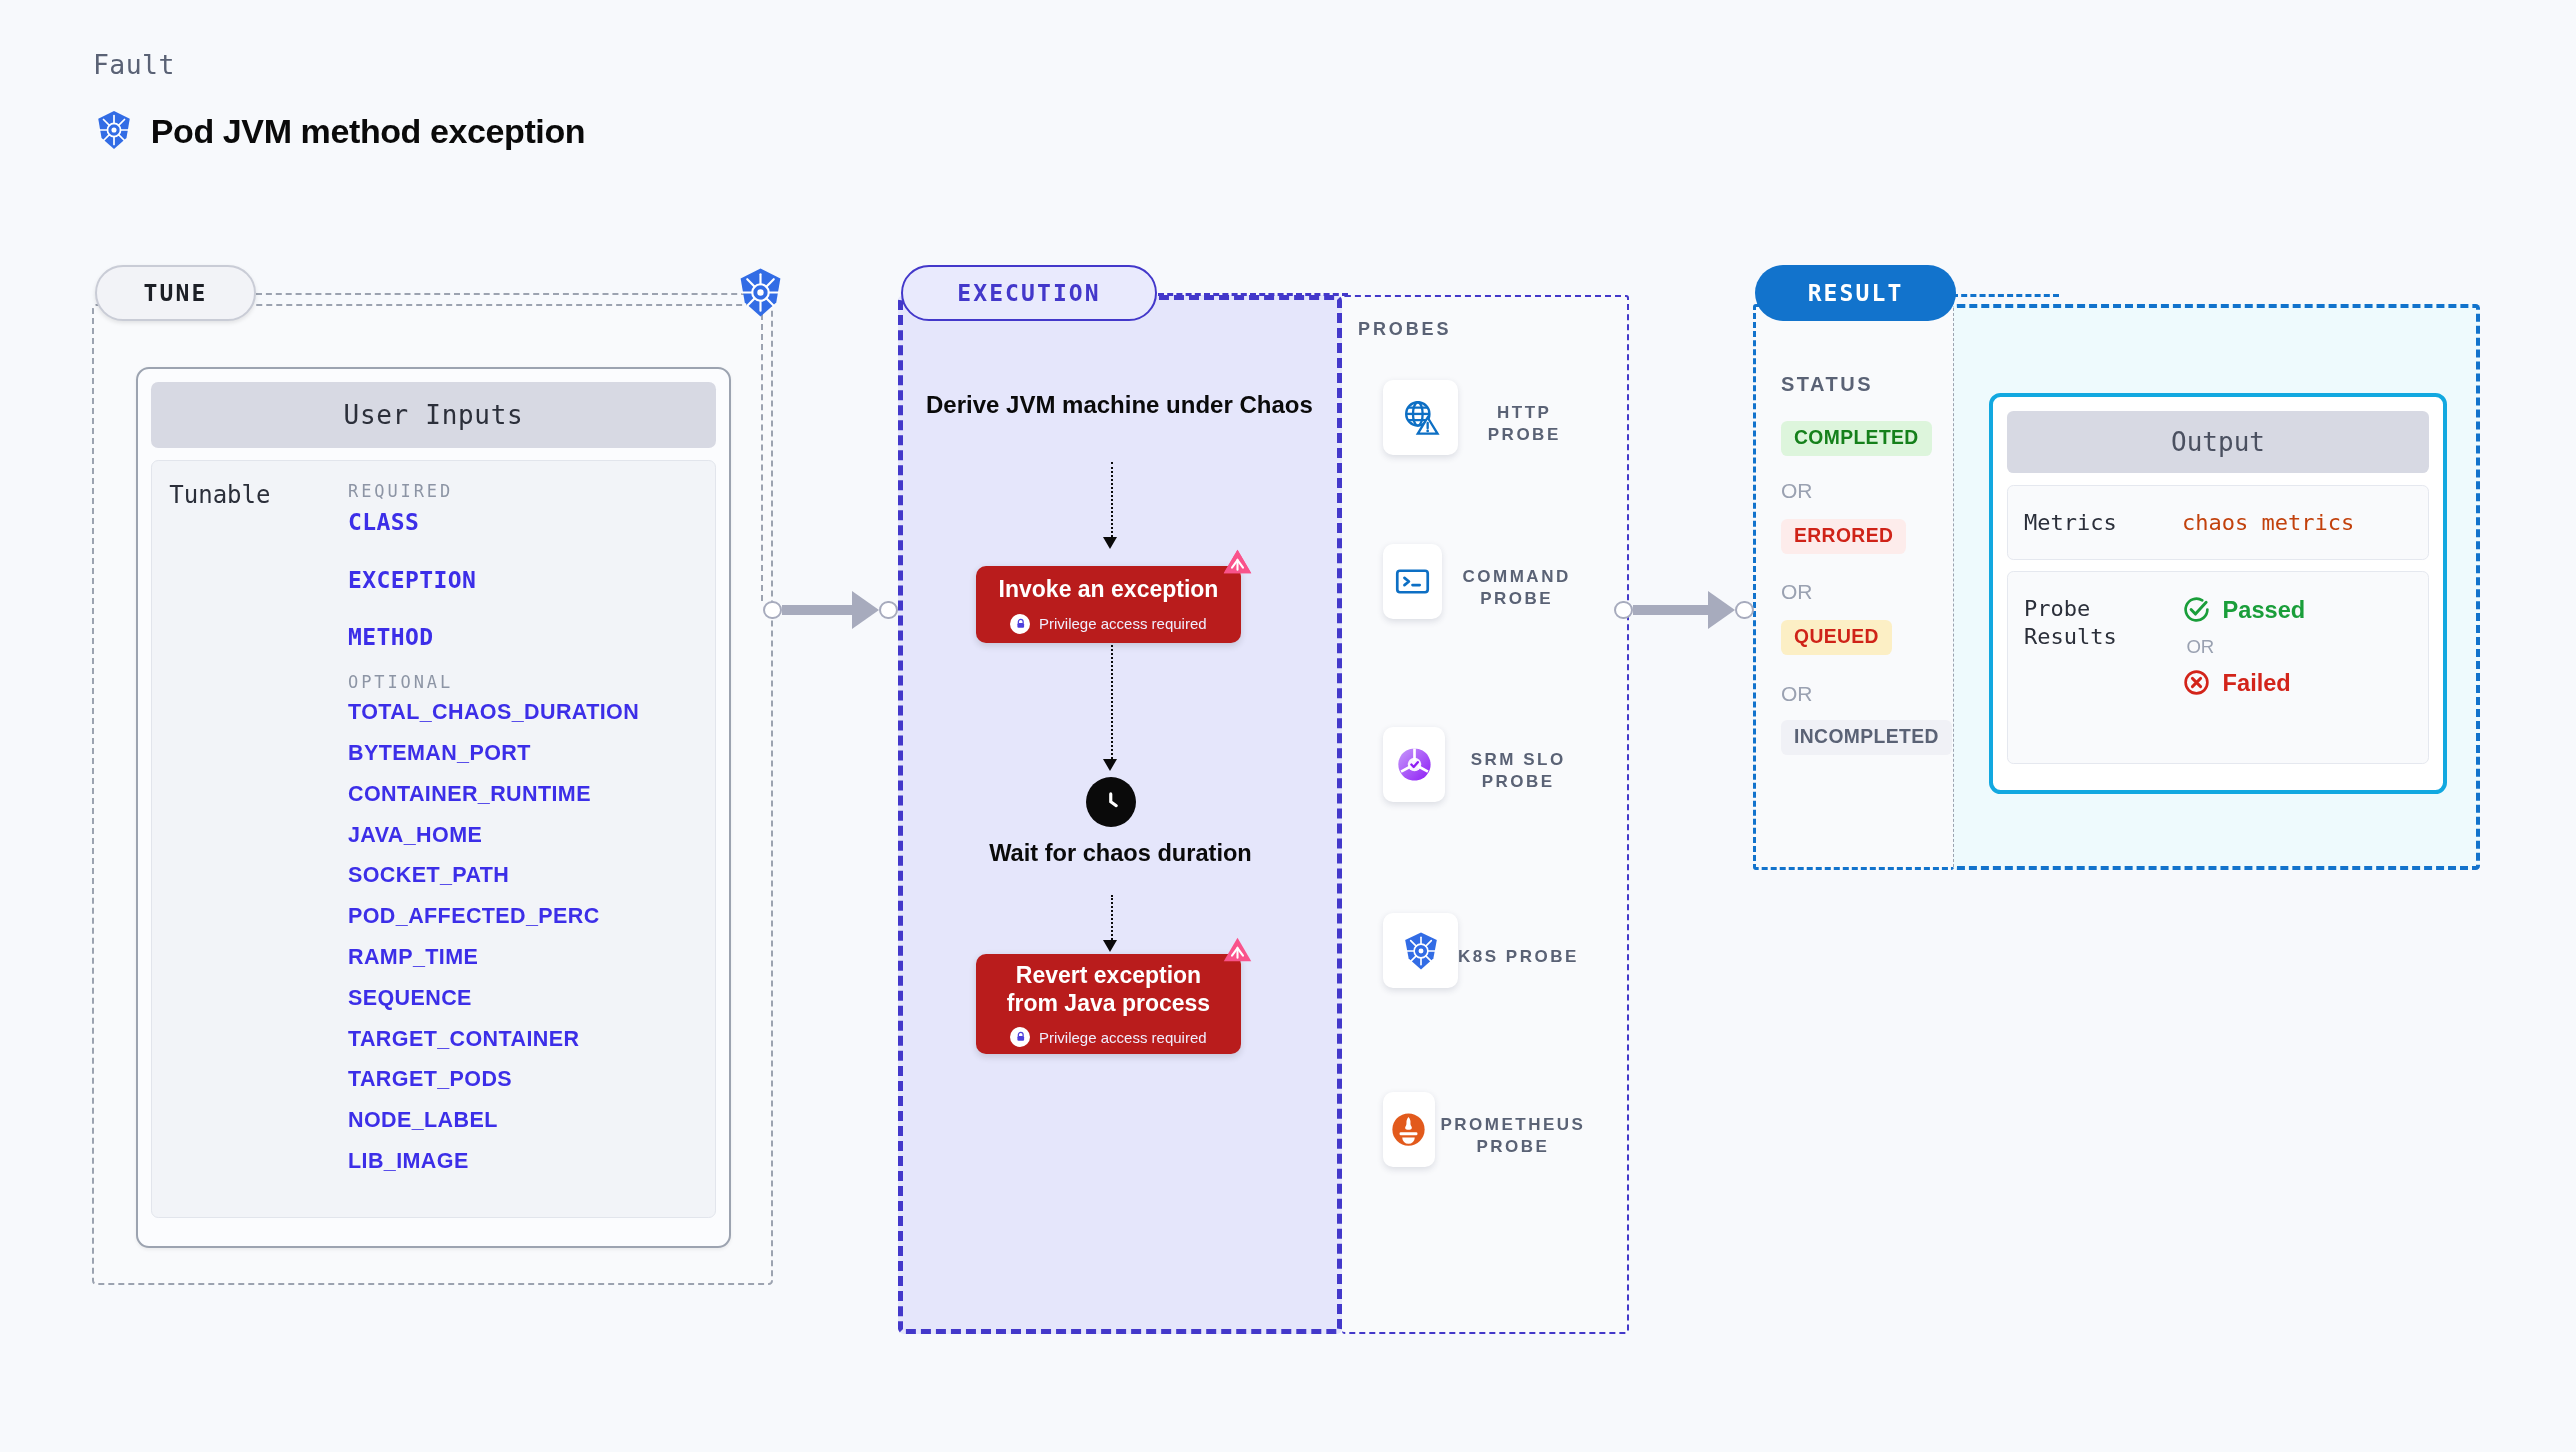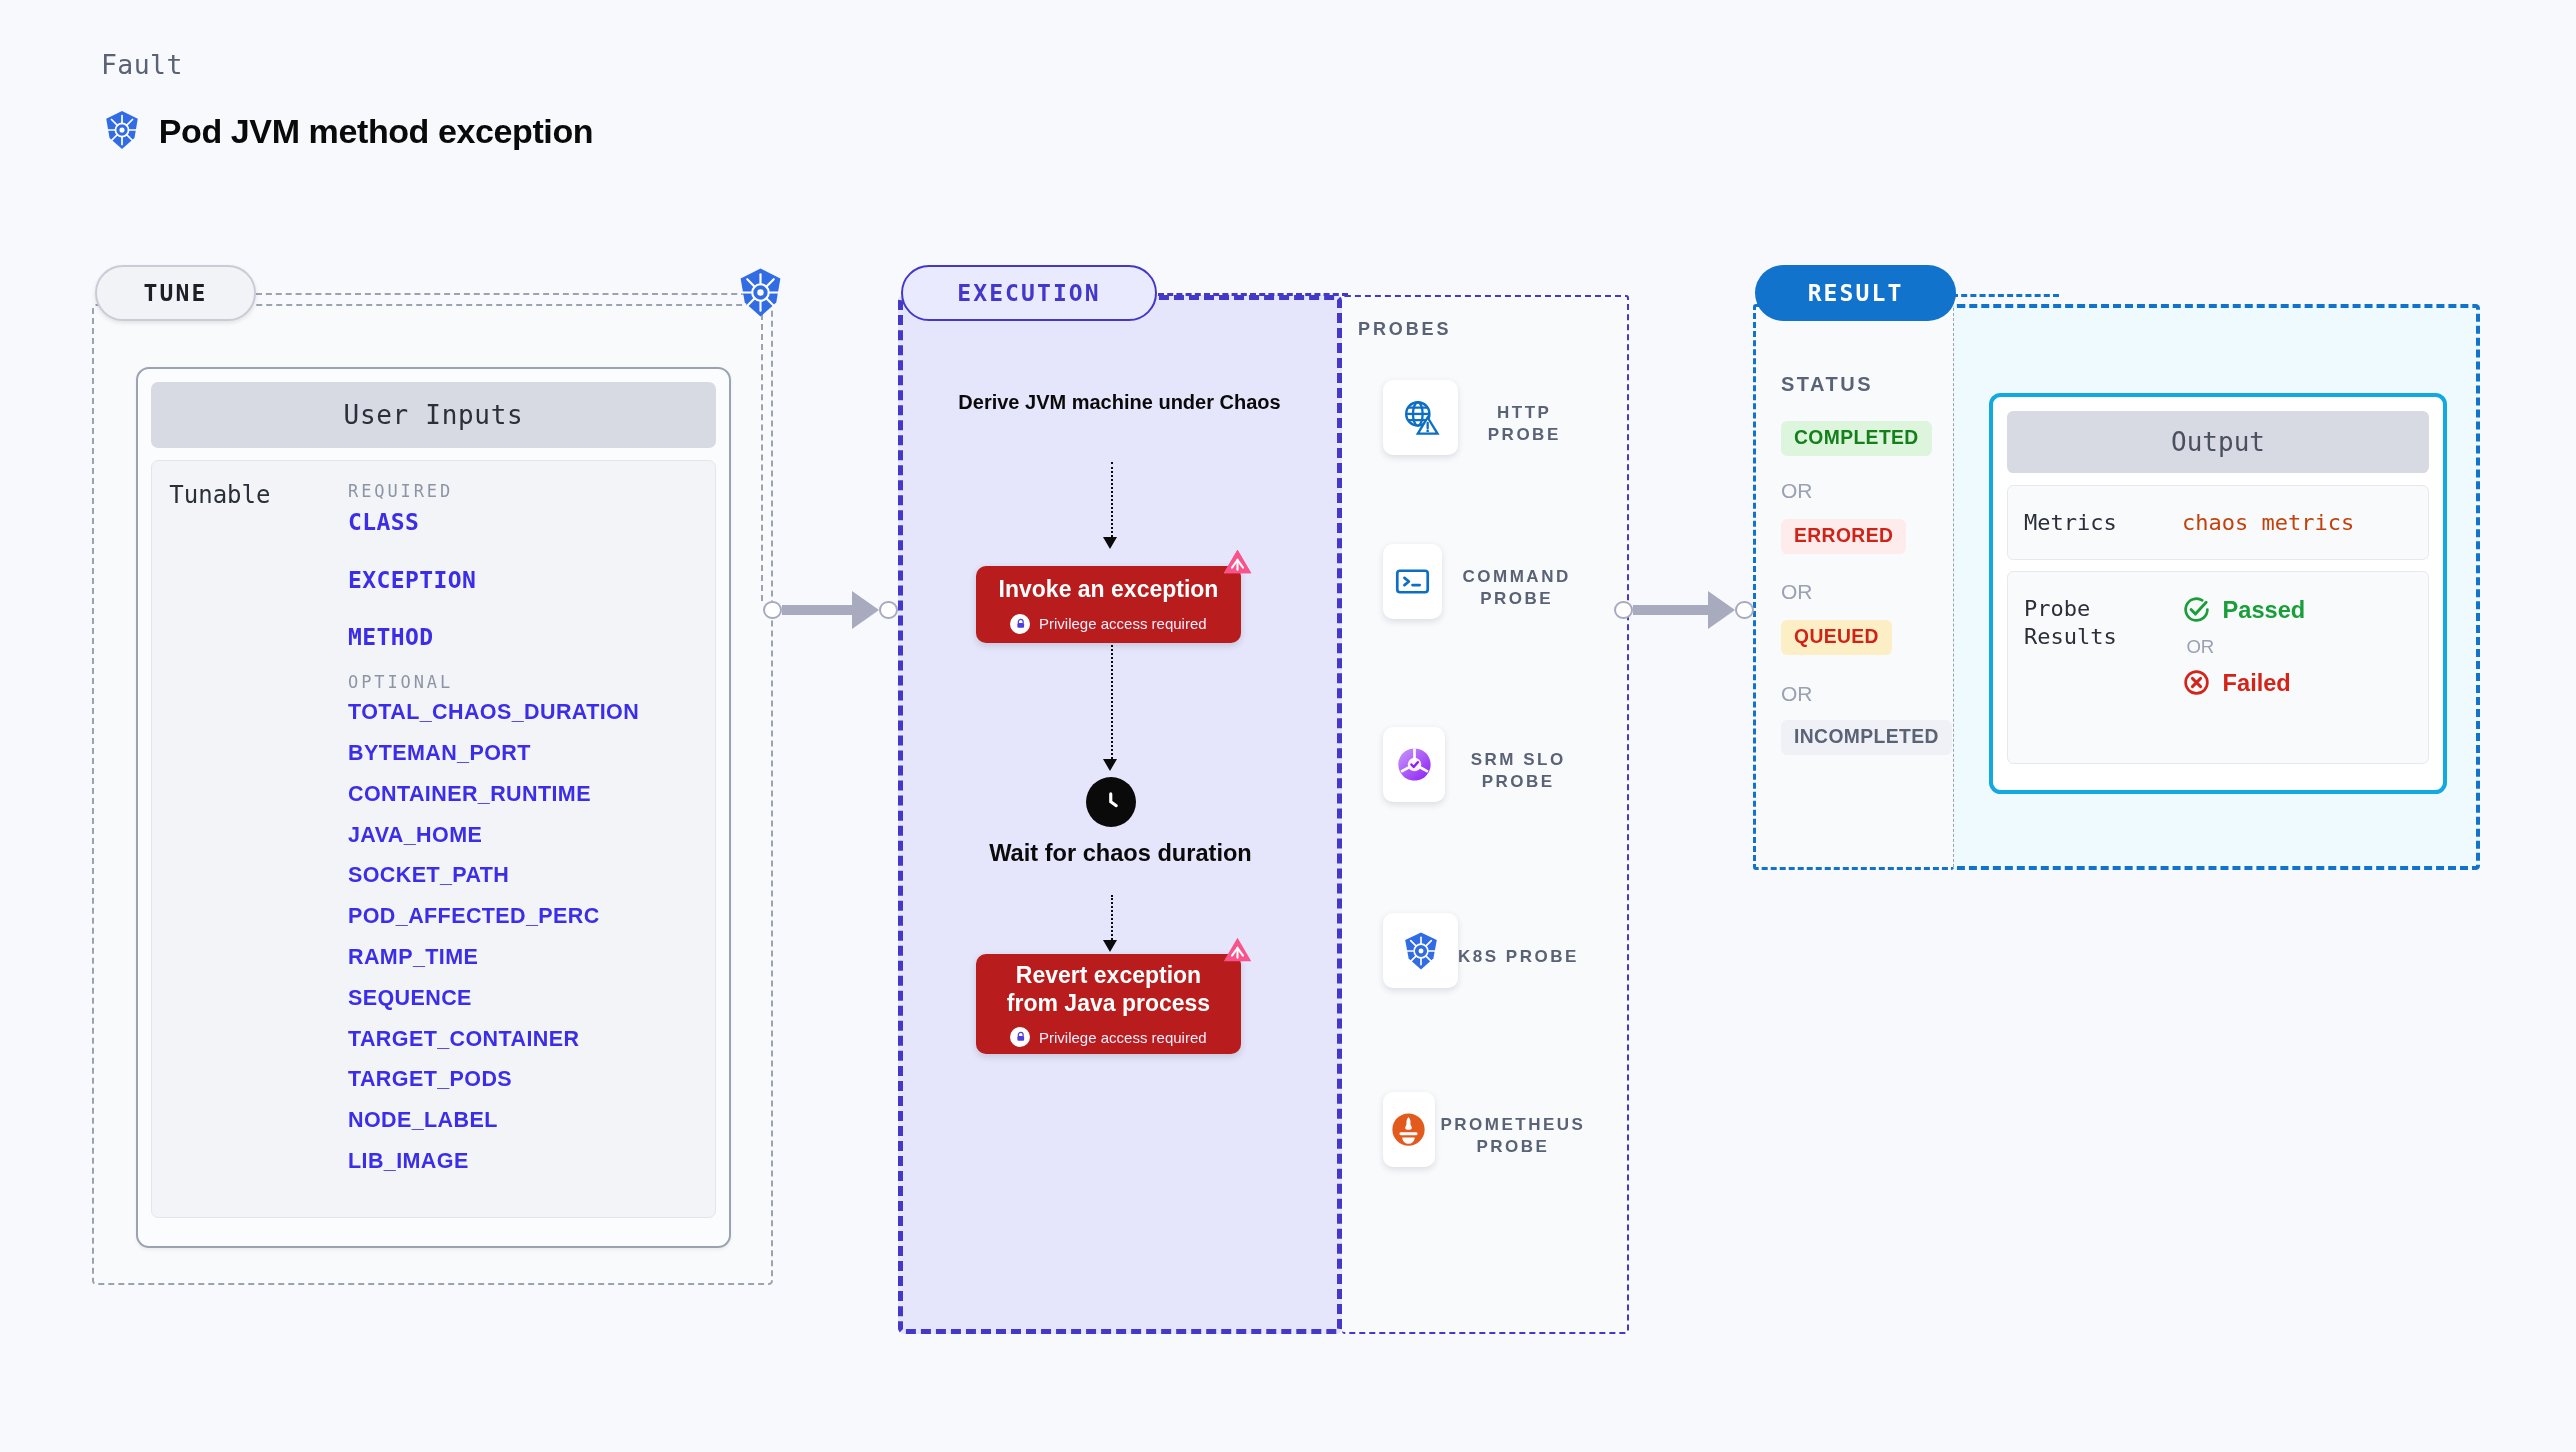--- a/index.html
+++ b/index.html
@@ -5,21 +5,21 @@
   * { box-sizing: border-box; margin: 0; padding: 0; }
   html, body { width: 2576px; height: 1452px; }
   body {
     background: #f7f9fc;
     font-family: "Liberation Sans", sans-serif;
     position: relative;
     overflow: hidden;
   }
 
   
-  #header { position: absolute; left: 101px; top: 49px; }
+  #header { position: absolute; left: 93px; top: 49px; }
   #fault-label {
     font-family: "DejaVu Sans Mono", monospace;
     font-size: 26.5px;
     color: #5a6275;
     letter-spacing: 0.4px;
   }
   #title-row { display: flex; align-items: center; gap: 15.8px; margin-top: 29px; }
   #title-text {
     font-size: 34px;
     font-weight: bold;
@@ -144,21 +144,21 @@
   #required-list { margin-bottom: 21.5px; }
   .tunable-opt {
     font-family: Liberation Sans, sans-serif;
     font-size: 21.5px; color: #3c2ee8; font-weight: bold;
     margin-bottom: 15.8px; letter-spacing: 0.4px;
   }
 
   
   #exec-step-title {
     position: absolute; left: 926px; top: 390px; width: 387px;
-    text-align: center; font-size: 20px; font-weight: bold; color: #0a0a0a;
+    font-size: 24px; font-weight: bold; color: #0a0a0a;
     line-height: 1.28;
   }
   .vdash {
     position: absolute; width: 0; border-left: 2.9px dotted #0a0a0a;
   }
   .varrow {
     position: absolute; width: 0; height: 0;
     border-left: 7.9px solid transparent; border-right: 7.9px solid transparent;
     border-top: 12px solid #0a0a0a;
   }

